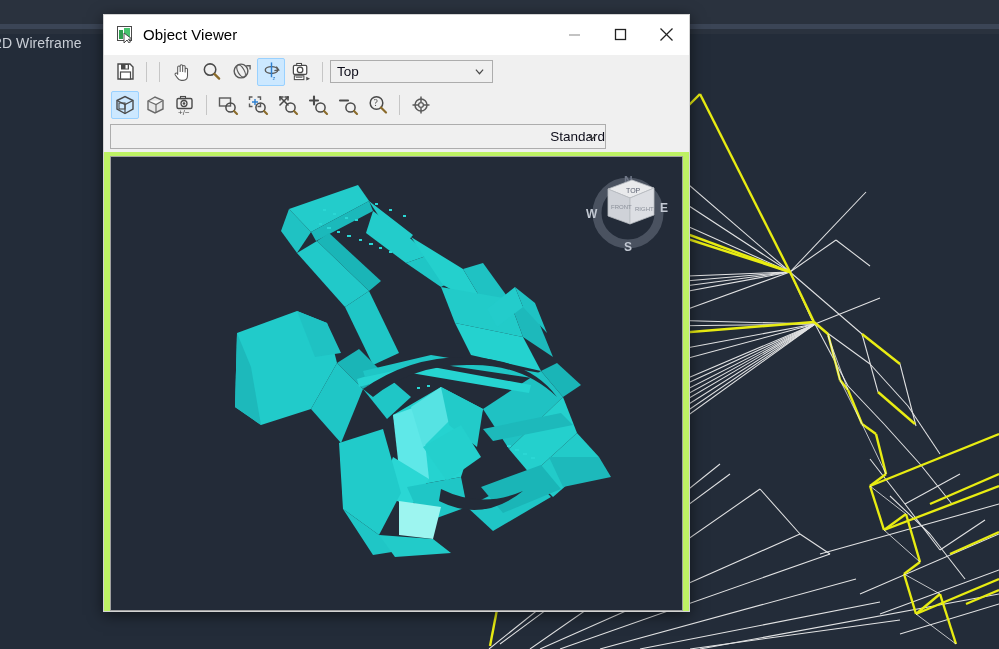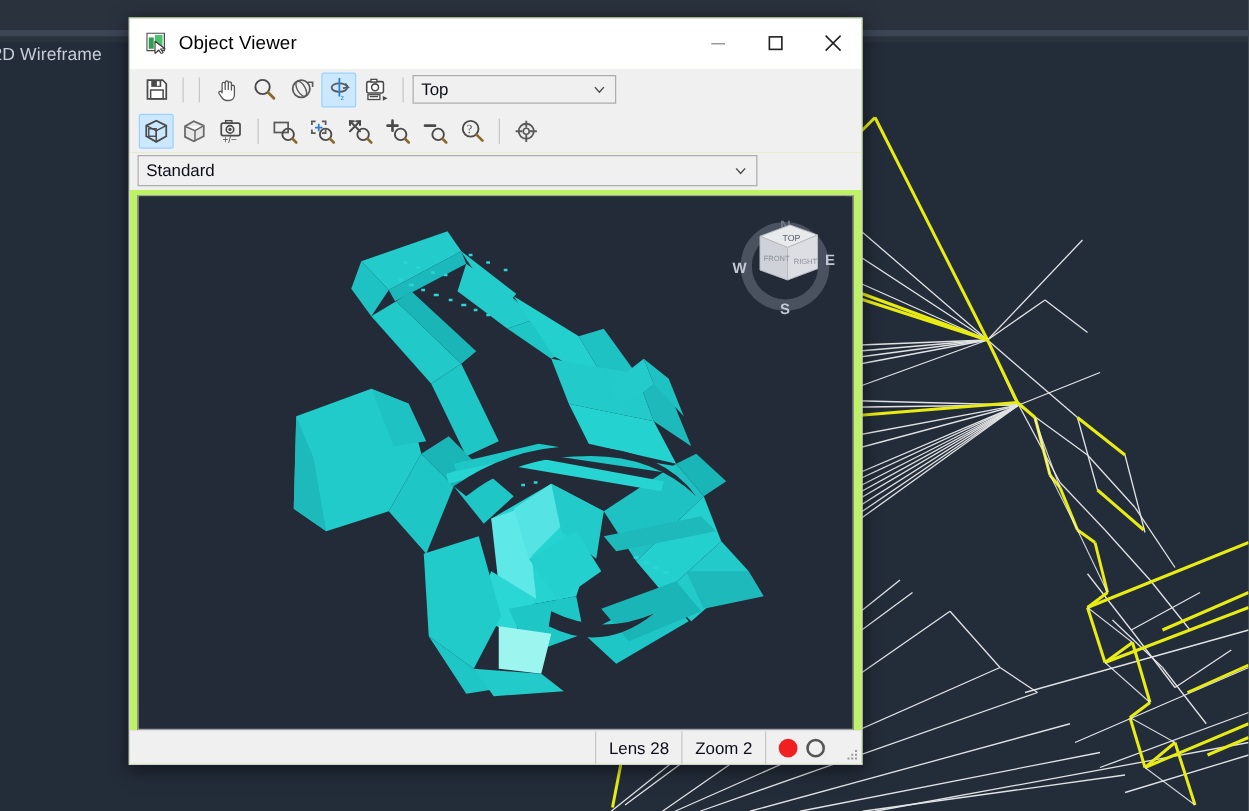--- a/index.html
+++ b/index.html
@@ -108,21 +108,21 @@
     font-size: 13.5px; color: #0d0d1a; padding-left: 6px;
     white-space: nowrap; overflow: hidden;
   }
   .combo-arrow {
     position: absolute; right: 8px; top: 50%;
     width: 9px; height: 9px; margin-top: -5px;
   }
   #combo-visualstyle { width: 218px; margin-left: 5px; }
   #combo-view { width: 163px; margin-left: 1px; }
   #combo-standard {
-    width: 496px; height: 25px; margin: 2px 6px 0 6px;
+    width: 496px; height: 25px; margin: 2px 6px 0 6px; justify-content: flex-end;
   }
   #row-standard { height: 30px; min-height: 30px; background:#f0f0f0; display:flex; align-items:flex-start; }
 
   
   #viewport-wrap {
     flex: 1;
     padding: 4px 6px 0 6px;
     box-sizing: border-box;
   }
   #viewport {
@@ -582,36 +582,15 @@
             <path d="M50 27 L74 17 L74 44 L50 53 Z" fill="#dcdee3" stroke="#b9bcc2" stroke-width="0.8"></path>
             <text x="46" y="22" font-size="7" fill="#5a6070" font-family="'Liberation Sans',sans-serif">TOP</text>
             <text x="31" y="38" font-size="6" fill="#8a8f99" font-family="'Liberation Sans',sans-serif">FRONT</text>
             <text x="55" y="40" font-size="6" fill="#8a8f99" font-family="'Liberation Sans',sans-serif">RIGHT</text>
           </g>
         </svg>
 
       </div>
     </div>
 
-    <div id="statusbar">
-      <div id="status-spacer"></div>
-      <div class="status-cell">Lens 28</div>
-      <div class="status-cell">Zoom 2</div>
-      <div id="status-indicators">
-        <div class="dot" id="dot-record"></div>
-        <div class="dot" id="dot-stop"></div>
-      </div>
-      <div id="resize-grip">
-        <svg width="11" height="11" viewBox="0 0 11 11">
-          <g fill="#9a9a9a">
-            <rect x="8" y="2" width="1.6" height="1.6"></rect>
-            <rect x="5" y="5" width="1.6" height="1.6"></rect>
-              <rect x="8" y="5" width="1.6" height="1.6"></rect>
-            <rect x="2" y="8" width="1.6" height="1.6"></rect>
-              <rect x="5" y="8" width="1.6" height="1.6"></rect>
-              <rect x="8" y="8" width="1.6" height="1.6"></rect>
-          </g>
-        </svg>
-      </div>
-    </div>
 
   </div>
 </div>
 
 </body></html>

